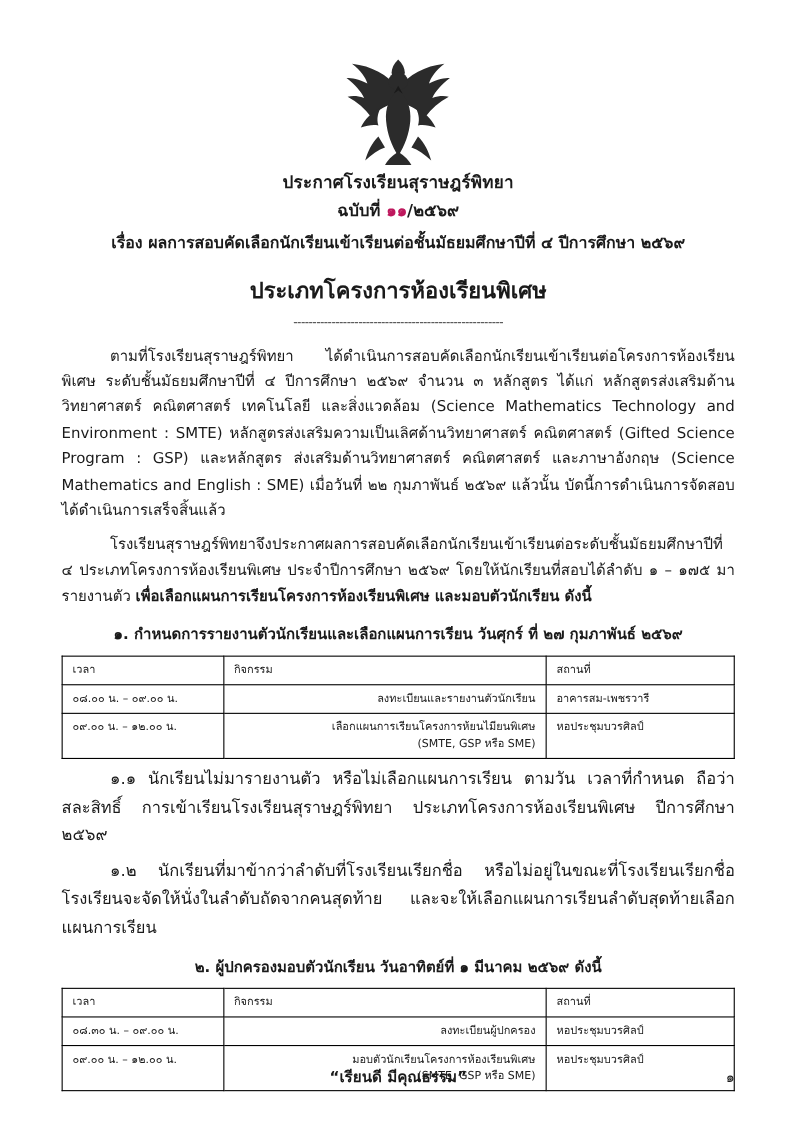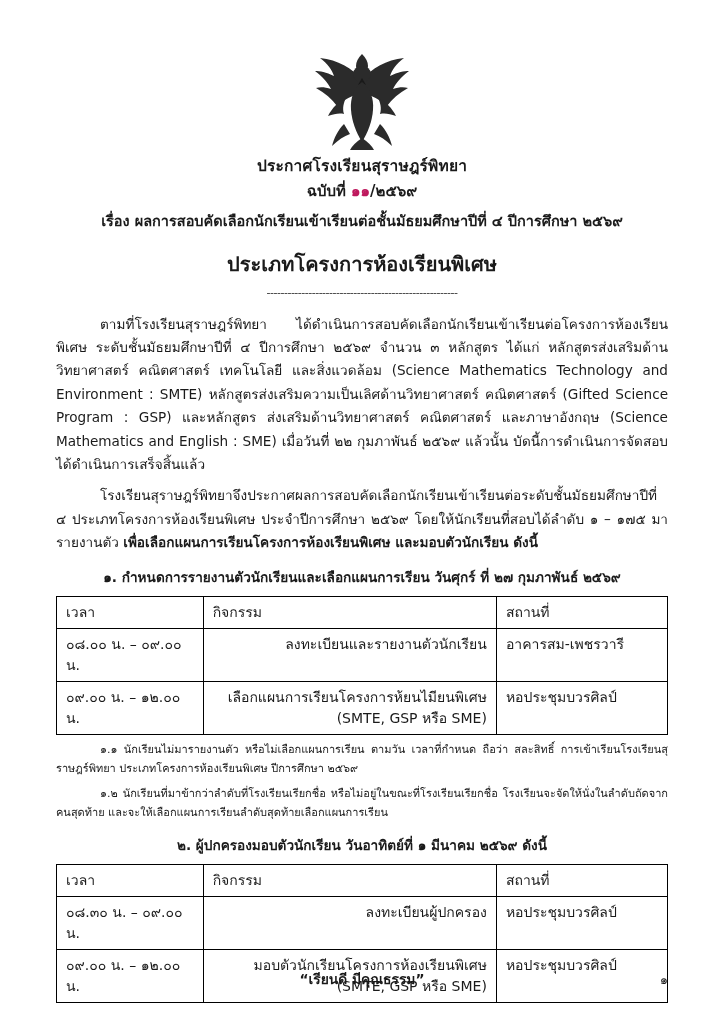--- a/index.html
+++ b/index.html
@@ -87,38 +87,38 @@
     line-height: 1.72;
     text-align: center;
     font-weight: bold;
     margin: 12px 0 6px 0;
   }
   
   table.sched {
     width: 100%;
     border-collapse: collapse;
     margin: 0 0 4px 0;
-    font-size: 14px;
+    font-size: 10px;
   }
   table.sched th, table.sched td {
     border: 1px solid #000;
     padding: 5px 9px;
     vertical-align: top;
     line-height: 1.5;
   }
   table.sched th {
     font-weight: normal;
     text-align: left;
   }
   .col-time { width: 24%; }
   .col-act  { width: 48%; }
   .col-place{ width: 28%; }
   .sub-line { display: block; text-align: right; }
   .note {
-    font-size: 11px;
+    font-size: 15px;
     line-height: 1.72;
     text-align: justify;
     margin: 6px 0 0 0;
   }
   .note-ind { text-indent: 44px; }
   
   .footer {
     position: absolute;
     left: 56px;
     right: 56px;

